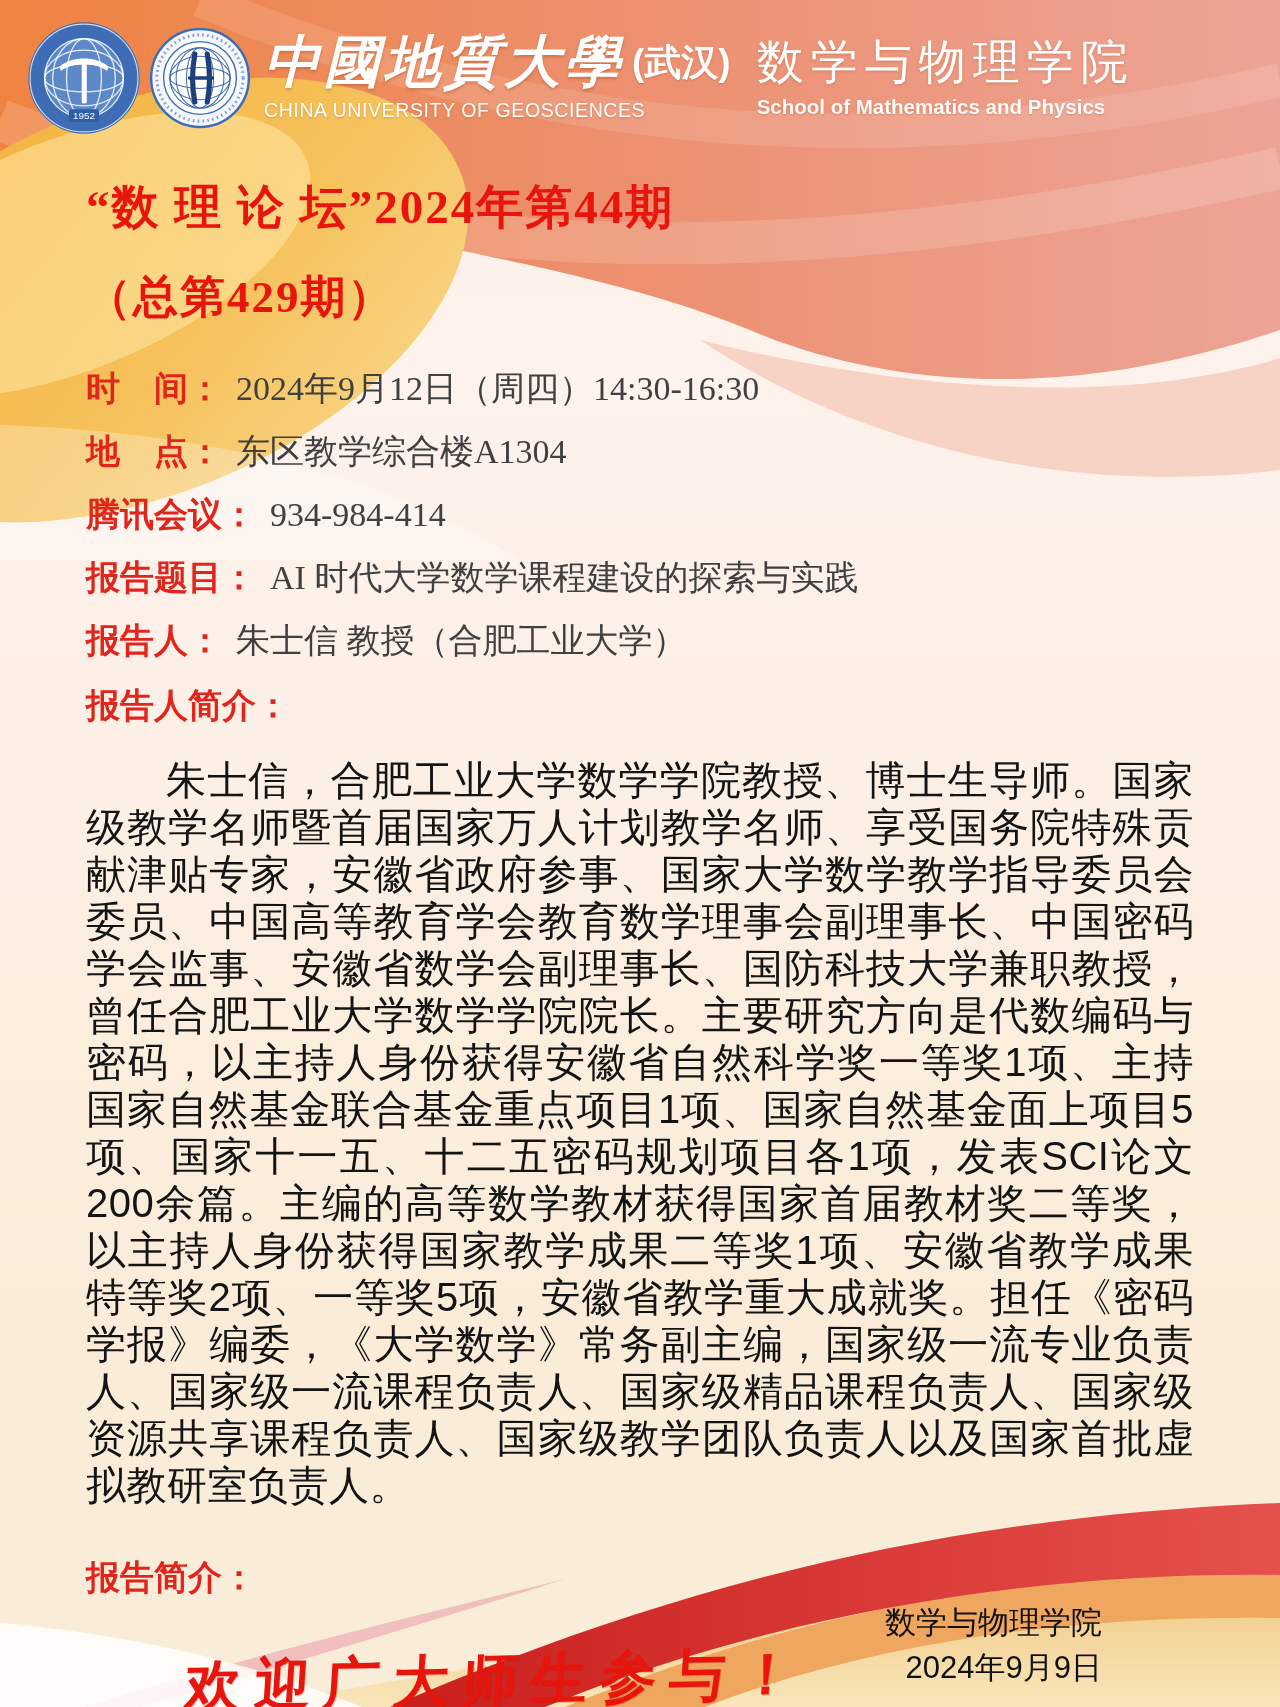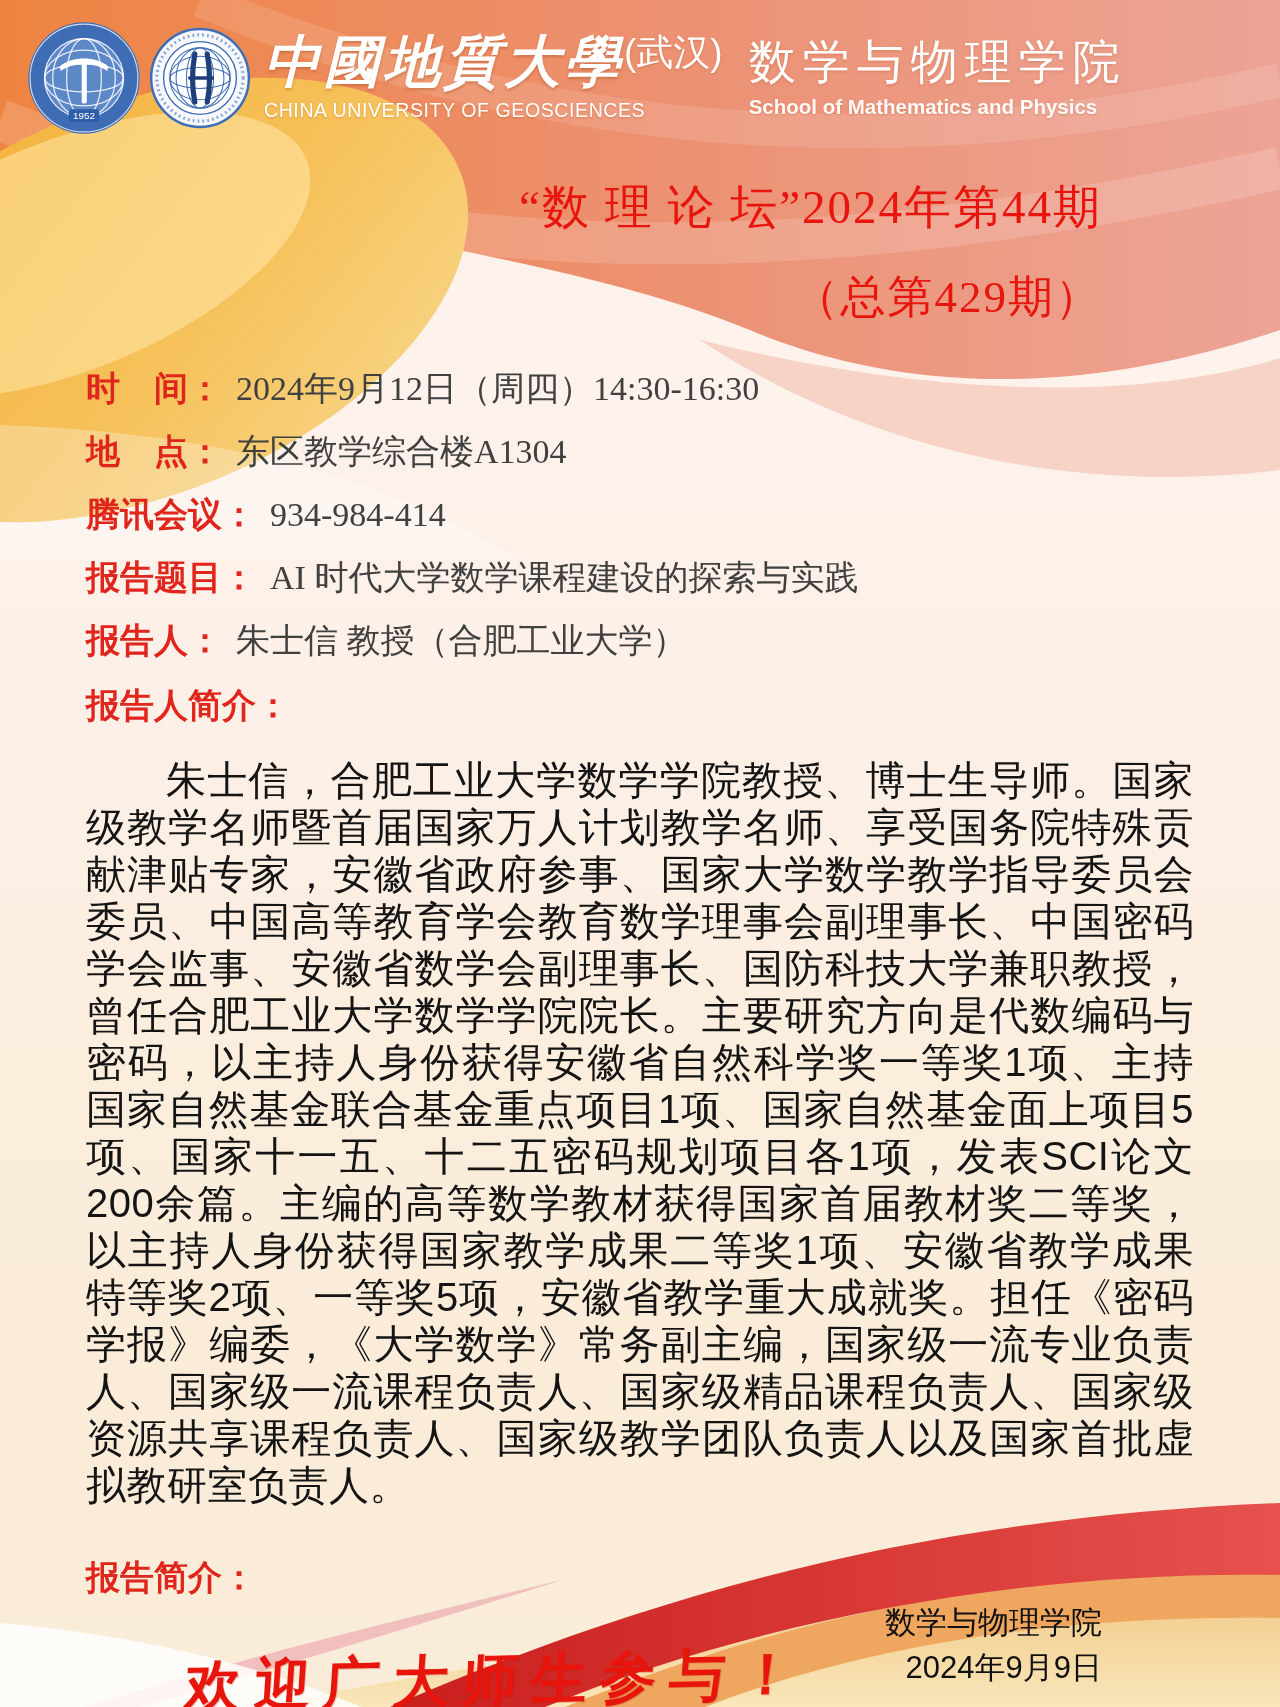--- a/index.html
+++ b/index.html
@@ -11,34 +11,34 @@
   .bg-bottom{position:absolute;bottom:0;left:0;width:1280px;height:330px;}
   .content{position:relative;z-index:5;padding:0 86px;}
 
   
   .header{position:relative;z-index:6;display:flex;align-items:center;padding:16px 0 0 26px;height:124px;}
   .seal{flex:0 0 auto;}
   .seal svg{display:block;}
   .seal-1 svg{width:116px;height:116px;}
   .seal-2 svg{width:104px;height:104px;margin-left:6px;}
   .univ-block{margin-left:12px;color:#fff;}
-  .univ-cn-row{display:flex;align-items:flex-start;line-height:1;}
+  .univ-cn-row{display:flex;align-items:center;line-height:1;}
   .univ-cn{font-family:"Liberation Serif","DejaVu Serif",serif;font-weight:bold;font-style:italic;
     font-size:56px;letter-spacing:4px;text-shadow:0 2px 3px rgba(150,60,10,.35);}
-  .campus{font-size:37px;margin-left:0;font-weight:400;text-shadow:0 1px 2px rgba(150,60,10,.3);}
+  .campus{font-size:37px;margin-left:8px;font-weight:700;text-shadow:0 1px 2px rgba(150,60,10,.3);}
   .univ-en{font-size:19.5px;font-weight:normal;letter-spacing:.6px;margin-top:9px;
     text-shadow:0 1px 2px rgba(150,60,10,.3);}
   .school-block{margin-left:26px;color:#fff;}
   .school-cn{font-size:47px;letter-spacing:7px;line-height:1.05;text-shadow:0 1px 3px rgba(150,60,10,.25);}
   .school-en{font-size:20.5px;font-weight:bold;margin-top:8px;color:rgba(255,255,255,.96);
     text-shadow:0 1px 2px rgba(150,60,10,.25);}
 
   
-  .title{text-align:right;padding-right:92px;color:#e8150e;
-    font-family:"Liberation Serif","DejaVu Serif",serif;font-weight:normal;}
+  .title{text-align:left;padding-right:92px;color:#e8150e;
+    font-family:"Liberation Serif","DejaVu Serif",serif;font-weight:bold;}
   .title-line1{margin-top:40px;font-size:47px;letter-spacing:2px;line-height:1.15;}
   .title-line2{margin-top:38px;font-size:45px;letter-spacing:2px;line-height:1.15;}
 
   
   .info-list{margin-top:44px;}
   .info-row{font-size:34px;line-height:40px;margin-bottom:22px;white-space:nowrap;}
   .info-label{color:#e0261c;font-weight:bold;font-family:"Liberation Serif","DejaVu Serif",serif;}
   .info-value{color:#404040;margin-left:14px;font-family:Liberation Serif, serif;}
 
   

